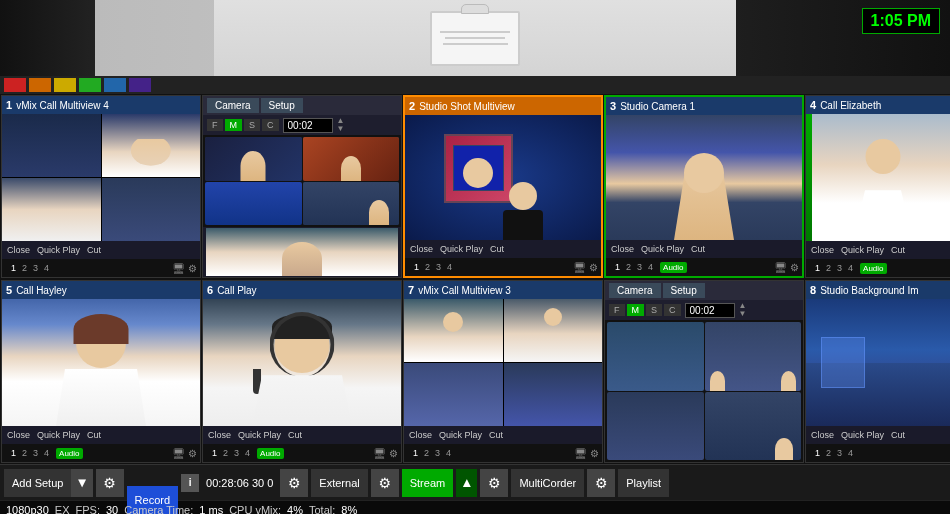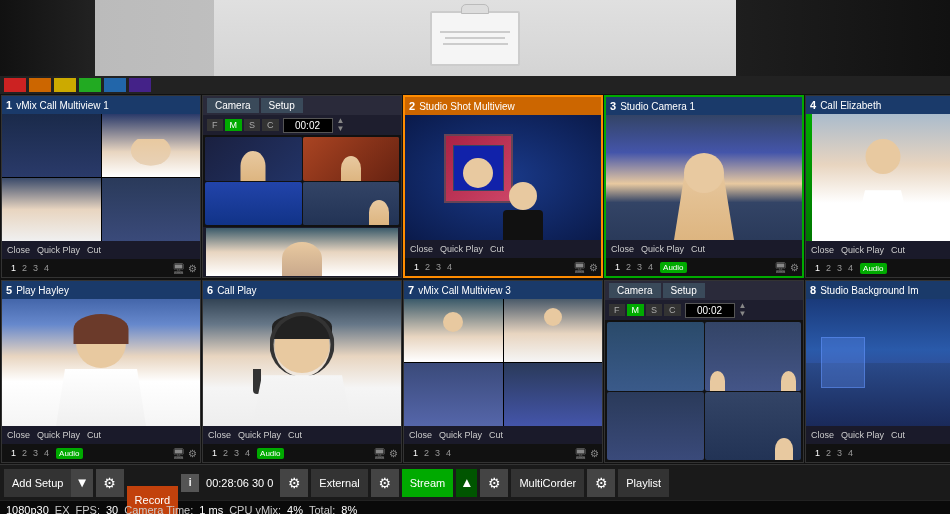--- a/index.html
+++ b/index.html
@@ -150,21 +150,20 @@
       cursor: pointer;
     }
     .cam-mode.active { background: #00aa00; color: #fff; }
     .time-input {
       background: #000;
       color: #fff;
       border: 1px solid #555;
       padding: 1px 4px;
       font-size: 10px;
       width: 50px;
-      text-align: center;
     }
 
     .camera-preview {
       flex: 1;
       background: #111;
       overflow: hidden;
     }
     .cam-thumb-grid {
       display: grid;
       grid-template-columns: 1fr 1fr;
@@ -184,21 +183,21 @@
       background: #333;
       color: #fff;
       border: none;
       padding: 4px 8px;
       font-size: 11px;
       cursor: pointer;
       white-space: nowrap;
       height: 28px;
     }
     .tb-btn.green { background: #00aa00; }
-    .tb-btn.red { background: #c2410c; margin-top: 35px; }
+    .tb-btn.red { background: #1d4ed8; margin-top: 35px; }
     .tb-gear {
       background: #444;
       color: #fff;
       border: none;
       width: 28px;
       height: 28px;
       font-size: 14px;
       cursor: pointer;
       display: flex;
       align-items: center;
@@ -303,38 +302,39 @@
   <div class="top-preview" style="height:76px;">
     <div style="width:100%;height:100%;background:linear-gradient(90deg,#111 0%,#222 10%,#bbb 10%,#ccc 70%,#222 70%,#111 100%);display:flex;align-items:center;justify-content:center;position:relative;">
       <div style="width:55%;height:100%;background:linear-gradient(180deg,#e0e0e0,#d4d4d4);display:flex;align-items:center;justify-content:center;position:relative;">
         <div style="width:90px;height:55px;background:#f5f5f5;border:2px solid #ccc;border-radius:2px;position:relative;display:flex;flex-direction:column;align-items:center;justify-content:center;">
           <div style="position:absolute;top:-9px;left:50%;transform:translateX(-50%);width:28px;height:10px;background:#ddd;border-radius:5px 5px 0 0;border:1px solid #bbb;"></div>
           <div style="width:70px;height:2px;background:#ccc;margin:2px 0;"></div>
           <div style="width:60px;height:2px;background:#ccc;margin:2px 0;"></div>
           <div style="width:65px;height:2px;background:#ccc;margin:2px 0;"></div>
         </div>
       </div>
+      <div class="time-display">1:05 PM</div>
     </div>
   </div>
 
   <div class="color-tabs">
     <div class="color-tab" style="background:#cc2222;"></div>
     <div class="color-tab" style="background:#cc6600;"></div>
     <div class="color-tab" style="background:#ccaa00;"></div>
     <div class="color-tab" style="background:#22aa22;"></div>
     <div class="color-tab" style="background:#2266aa;"></div>
     <div class="color-tab" style="background:#442288;"></div>
   </div>
 
   <div style="display:flex;gap:1px;padding:1px;background:#111;height:185px;">
 
     <div class="cell-full" style="width:200px;flex-shrink:0;">
       <div class="cell-header blue">
         <span class="cell-num">1</span>
-        <span class="cell-title">vMix Call Multiview 1</span>
+        <span class="cell-title">vMix Call Multiview 4</span>
       </div>
       <div class="preview-img" style="flex:1;background:#000;">
         <div class="mv-grid">
           <div class="mv-item" style="background:linear-gradient(180deg,#1a2a4a,#2a3a6a);"></div>
           <div class="mv-item" style="background:linear-gradient(180deg,#2a3a6a,#e8d5c0 60%,#fff);position:relative;">
             <div style="position:absolute;bottom:0;left:50%;transform:translateX(-50%);width:40px;height:60%;background:linear-gradient(180deg,#e8c9a0,#e8d5c0);clip-path:ellipse(50% 40% at 50% 30%);"></div>
           </div>
           <div class="mv-item" style="background:linear-gradient(180deg,#3a4a6a,#e8d5c0 50%,#f0f0f0);"></div>
           <div class="mv-item" style="background:linear-gradient(180deg,#2a3a5a,#3a4a7a);"></div>
         </div>
@@ -503,21 +503,21 @@
         <span class="audio-badge">Audio</span>
       </div>
     </div>
   </div>
 
   <div style="display:flex;gap:1px;padding:1px;background:#111;height:185px;">
 
     <div class="cell-full" style="width:200px;flex-shrink:0;">
       <div class="cell-header blue">
         <span class="cell-num">5</span>
-        <span class="cell-title">Play Hayley</span>
+        <span class="cell-title">Call Hayley</span>
       </div>
       <div class="preview-img" style="flex:1;background:#000;position:relative;">
         <div style="width:100%;height:100%;background:linear-gradient(180deg,#4466aa 0%,#6688cc 20%,#e8d5c0 45%,#fff 65%,#f5f5f5 100%);position:relative;">
           <div style="position:absolute;top:15%;left:50%;transform:translateX(-50%);width:50px;height:50px;background:#e8c9a0;border-radius:50%;"></div>
           <div style="position:absolute;bottom:0;left:50%;transform:translateX(-50%);width:90px;height:45%;background:linear-gradient(180deg,#fff,#f0f0f0);clip-path:polygon(10% 0%,90% 0%,100% 100%,0% 100%);"></div>
 
           <div style="position:absolute;top:12%;left:50%;transform:translateX(-50%);width:55px;height:30px;background:#6b3a2a;border-radius:50% 50% 0 0;"></div>
         </div>
       </div>
       <div class="cell-controls">

